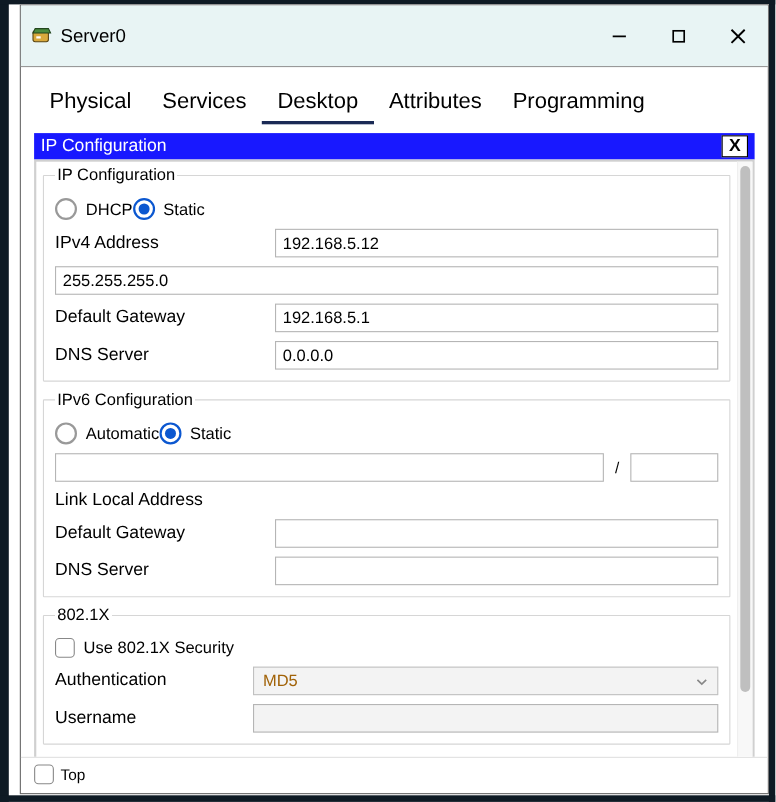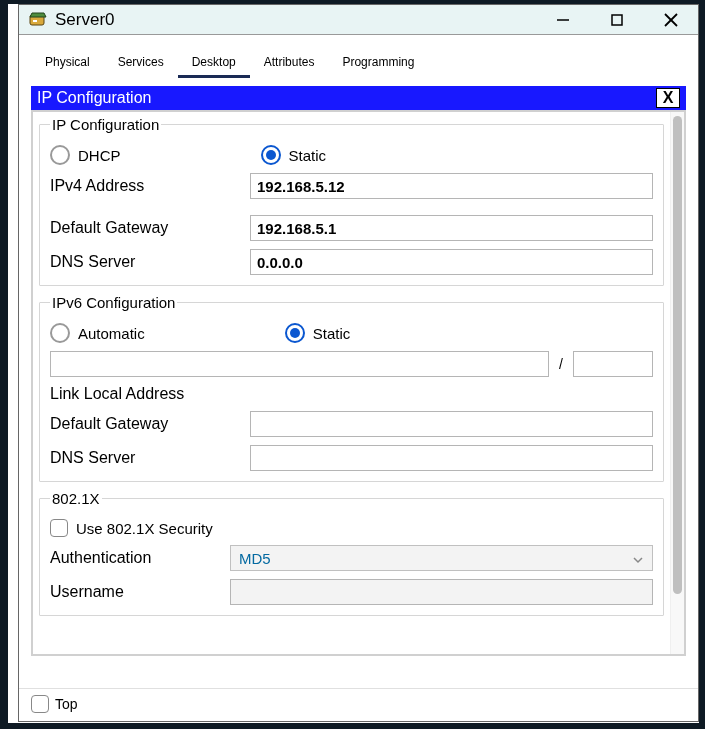--- a/index.html
+++ b/index.html
@@ -21,34 +21,34 @@
 
   .window {
     position:absolute;
     left:18px; top:4px;
     width:681px; height:718px;
     background:#fff;
     border:1px solid #666;
     display:flex; flex-direction:column;
   }
   .titlebar {
-    height:30px;
+    height:56px;
     background:#e8f4f4;
     border-bottom:1px solid #999;
     display:flex; align-items:center;
     padding-left:10px;
   }
   .titlebar .app-icon { width:18px; height:18px; margin-right:8px; display:inline-flex; }
   .titlebar .title { font-size:17px; flex:0 0 auto; }
   .titlebar .spacer { flex:1; }
   .win-ctrl { width:54px; height:44px; display:flex; align-items:center; justify-content:center; }
   .win-ctrl svg { width:14px; height:14px; }
 
   .tabs {
-    display:flex; gap:0; padding:16px 12px 0 12px; font-size:12px;
+    display:flex; gap:0; padding:16px 12px 0 12px; font-size:20px;
   }
   .tab { padding:4px 14px 6px 14px; cursor:default; }
   .tab.active { border-bottom:3px solid #1a2a55; font-weight:400; color:#000; }
 
   .body-area {
     flex:1; position:relative; padding:8px 12px 0 12px; overflow:hidden;
   }
   .panel-header {
     background:#1818ff;
     color:#fff;
@@ -82,40 +82,39 @@
 
   .row { display:flex; align-items:center; margin-top:8px; }
   .row .label { width:200px; font-size:16px; }
   .row input[type=text] {
     flex:1;
     height:26px;
     border:1px solid #b5b5b5;
     padding:2px 6px;
     font-size:15px;
     font-family:inherit;
-    font-weight:bold;
   }
   .row input[disabled] { background:#f3f3f3; }
 
-  .radio-row { display:flex; align-items:center; gap:140px; margin-top:6px; margin-bottom:4px; }
+  .radio-row { display:flex; align-items:center; margin-top:6px; margin-bottom:4px; }
   .radio-item { display:flex; align-items:center; gap:8px; font-size:15px; }
   .radio-circle {
     width:20px; height:20px; border-radius:50%;
     border:2px solid #999; display:flex; align-items:center; justify-content:center;
     background:#fff;
   }
   .radio-circle.selected { border-color:#0b57d0; }
   .radio-dot { width:10px; height:10px; border-radius:50%; background:#0b57d0; }
 
   .checkbox-row { display:flex; align-items:center; gap:8px; margin-top:6px; font-size:15px; }
   .chkbox { width:18px; height:18px; border:1.5px solid #888; border-radius:4px; background:#fff; }
 
   .select-fake {
     flex:1; height:26px; border:1px solid #c0c0c0; background:#f3f3f3;
-    display:flex; align-items:center; padding:0 8px; color:#0369a1; font-size:15px;
+    display:flex; align-items:center; padding:0 8px; color:#a16207; font-size:15px;
     position:relative;
   }
   .select-fake .chev { position:absolute; right:8px; top:6px; }
 
   .ipv6-addr-wrap { flex:1; display:flex; align-items:center; gap:6px; }
   .ipv6-addr-wrap .slash { padding:0 4px; }
   .ipv6-addr-wrap input.prefix { width:80px; flex:0 0 80px; }
 
   .bottom-bar { padding:6px 12px 8px 12px; display:flex; align-items:center; gap:6px; border-top:1px solid #e0e0e0; }
 </style>
@@ -189,20 +188,21 @@
                 </span>
               <span>Static</span>
             </div>
           </div>
 
           <div class="row">
             <div class="label">IPv4 Address</div>
             <input type="text" value="192.168.5.12" style="">
           </div>
           <div class="row">
+            <input type="text" value="255.255.255.0" style="">
           </div>
           <div class="row">
             <div class="label">Default Gateway</div>
             <input type="text" value="192.168.5.1" style="">
           </div>
           <div class="row">
             <div class="label">DNS Server</div>
             <input type="text" value="0.0.0.0" style="">
           </div>
         </fieldset>

